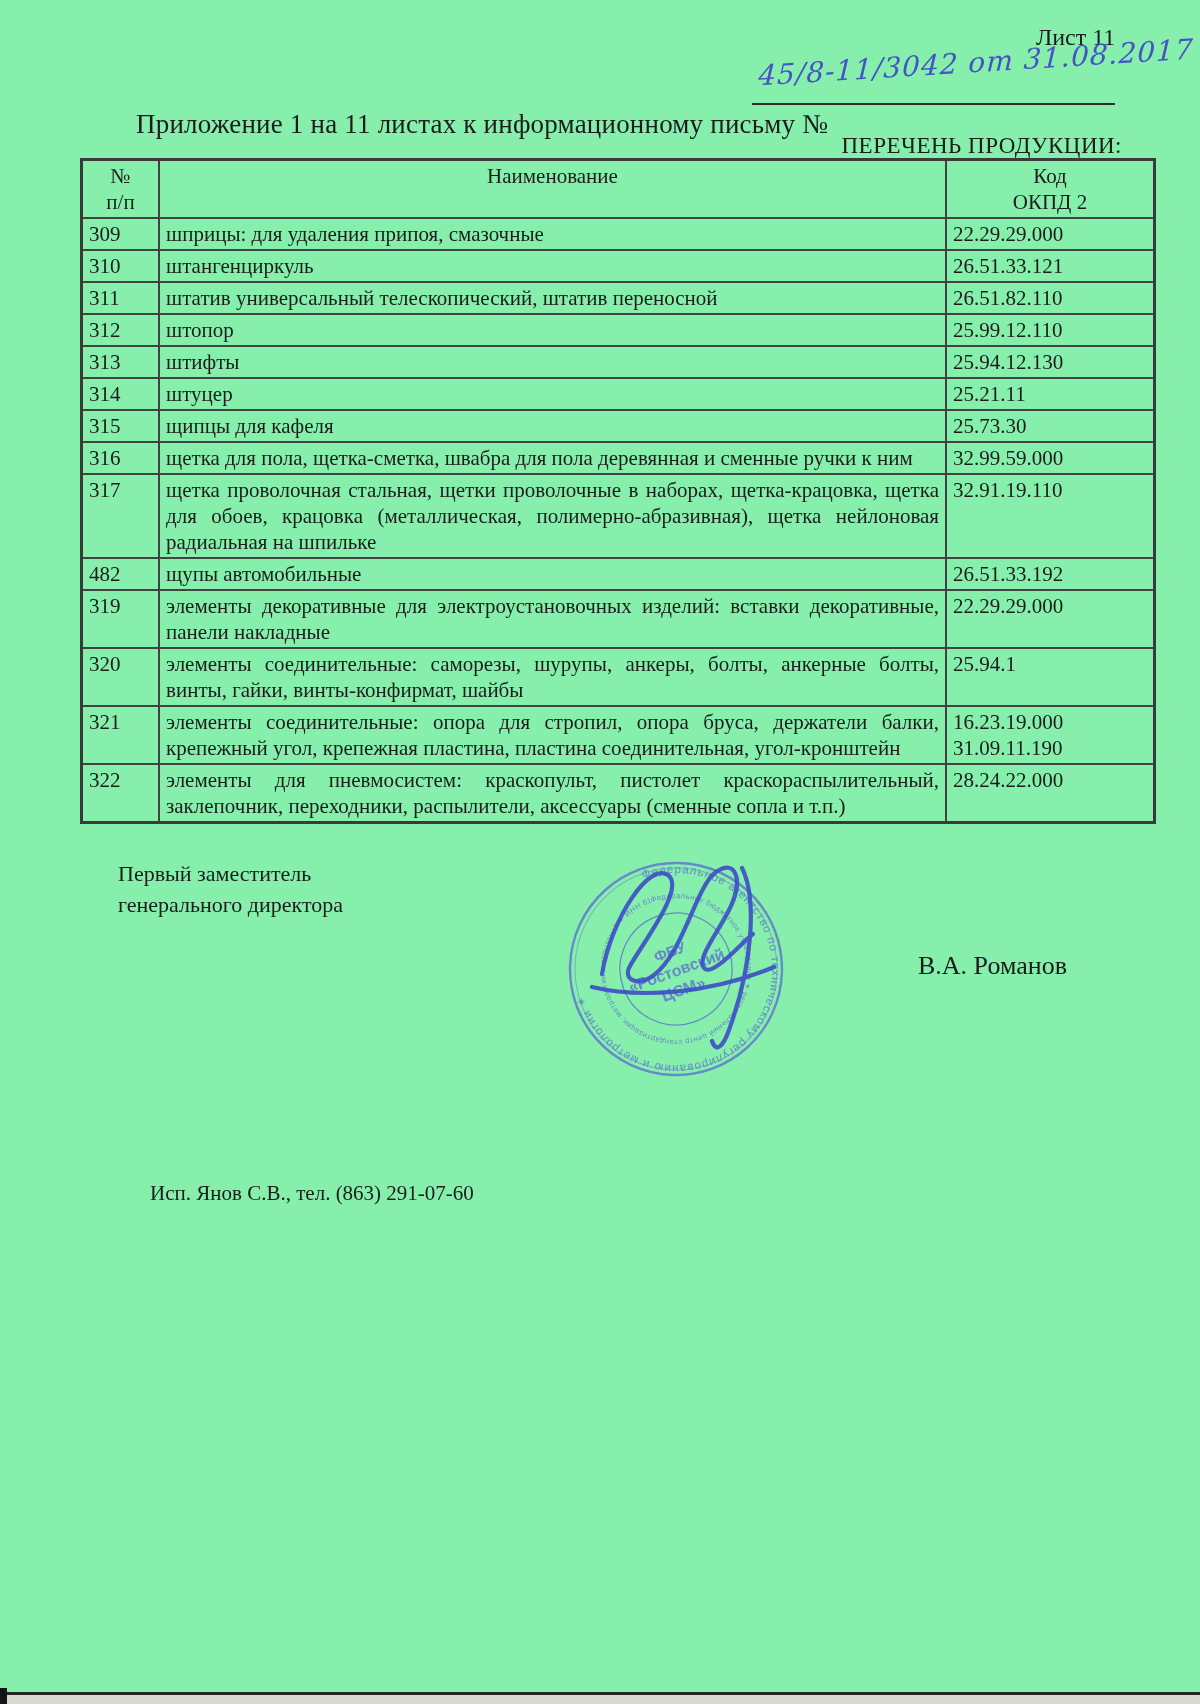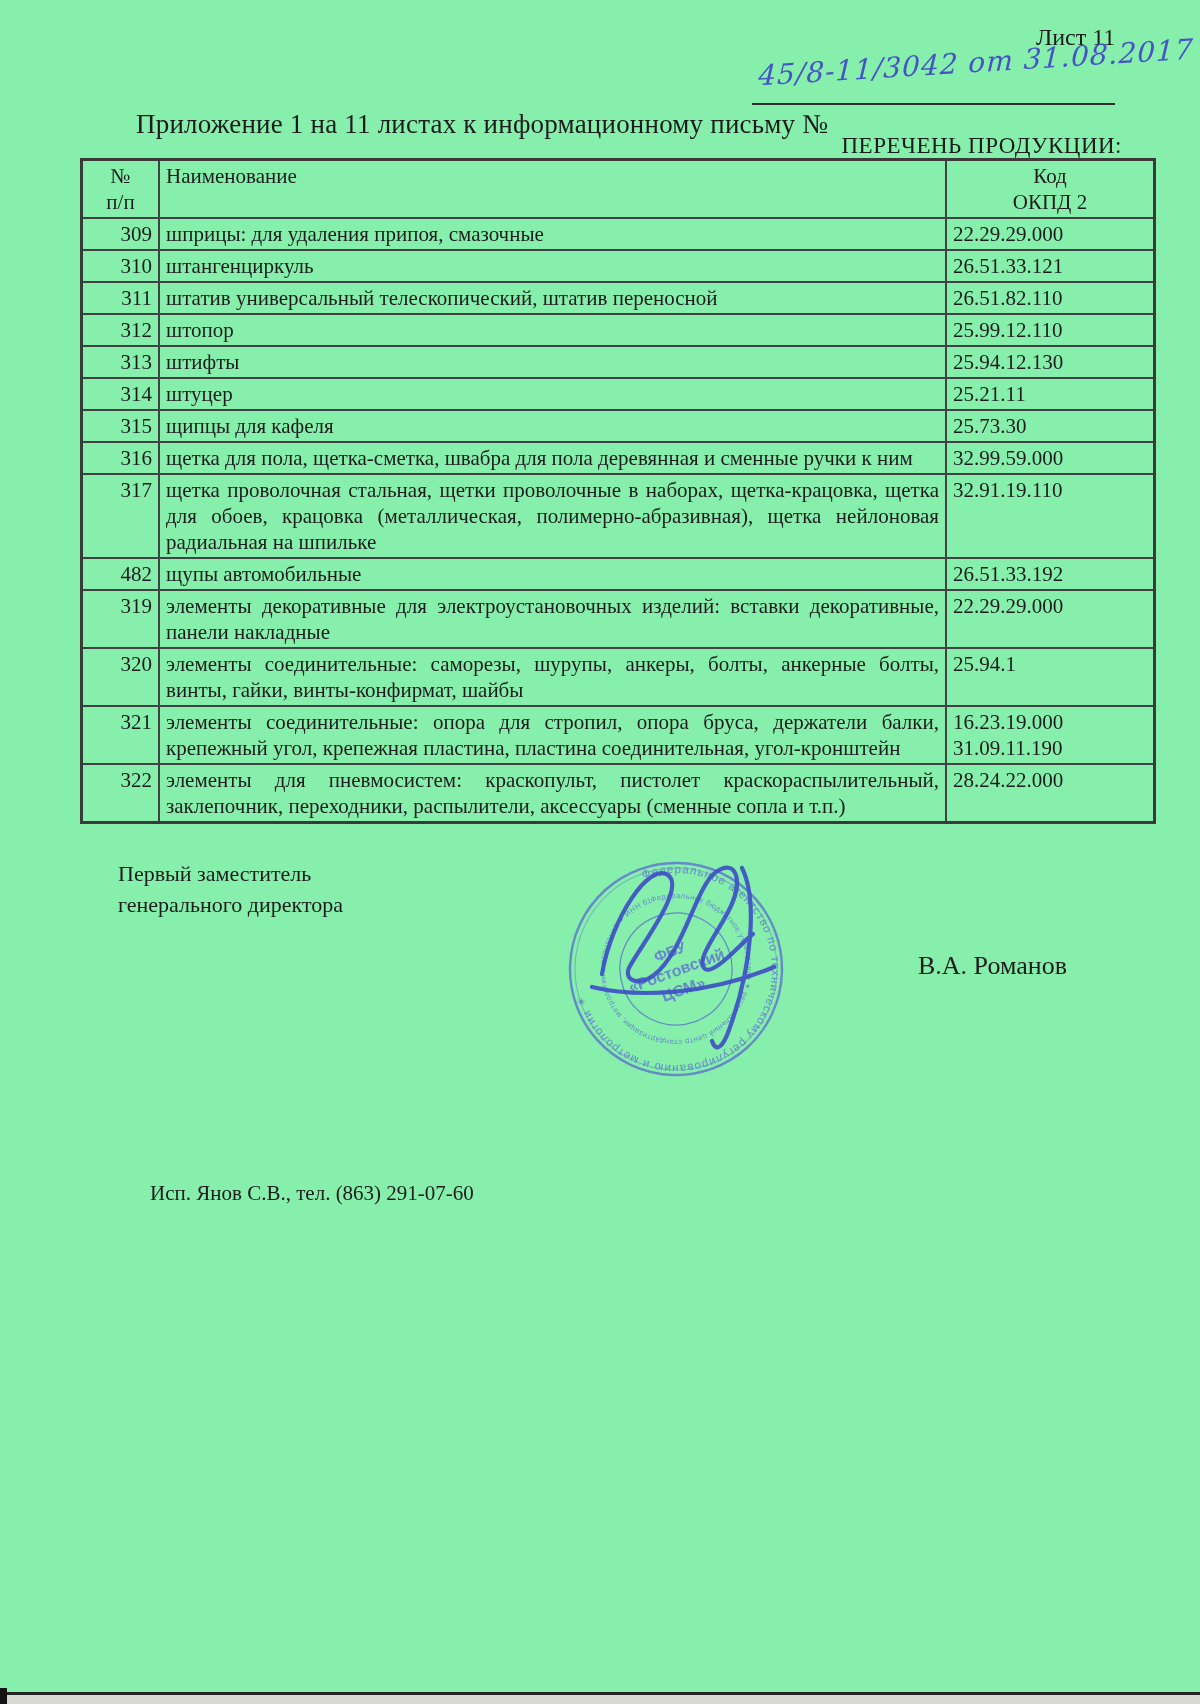--- a/index.html
+++ b/index.html
@@ -21,23 +21,23 @@
   table.products{
     position:absolute;top:158px;left:80px;width:1042px;
     border-collapse:collapse;table-layout:fixed;
     font-size:21px;line-height:26px;
     border:3px solid #3a3a3a;
   }
   table.products th, table.products td{
     border:2px solid #424242;padding:2px 6px;vertical-align:top;
   }
   th.h-num{width:63px;text-align:center;font-weight:normal;white-space:pre-line;vertical-align:middle;}
-  th.h-name{width:773px;text-align:left;font-weight:normal;vertical-align:middle;}
+  th.h-name{width:773px;text-align:center;font-weight:normal;vertical-align:middle;}
   th.h-code{width:194px;font-weight:normal;white-space:pre-line;vertical-align:middle;}
-  td.c-num{text-align:right;}
+  td.c-num{text-align:left;}
   td.c-name{text-align:justify;padding-left:11px;padding-right:11px;border-radius:7px;}
   td.c-code{white-space:pre-line;}
   .role-block{position:absolute;top:858px;left:118px;font-size:22px;line-height:31px;}
   .sig-name{position:absolute;top:951px;left:918px;font-size:26px;}
   .stamp-wrap{position:absolute;top:846px;left:546px;width:260px;height:242px;}
   .executor{position:absolute;top:1181px;left:118px;font-size:21px;margin-left:32px;}
   .scan-line{position:absolute;top:1692px;left:0;width:1200px;height:3px;background:#242424;}
   .scan-strip{position:absolute;top:1695px;left:0;width:1200px;height:9px;background:#d9d9d4;}
   .scan-corner{position:absolute;top:1688px;left:0;width:7px;height:16px;background:#141414;}
 </style>

